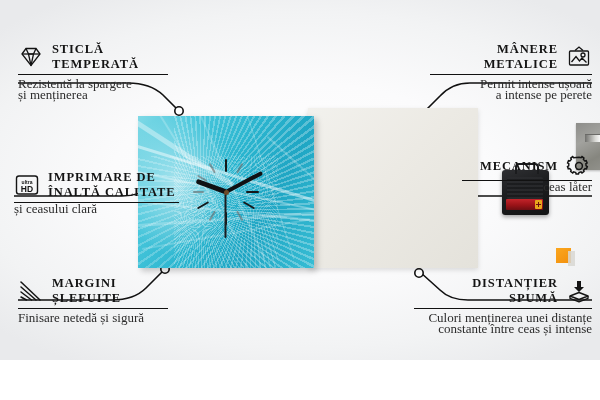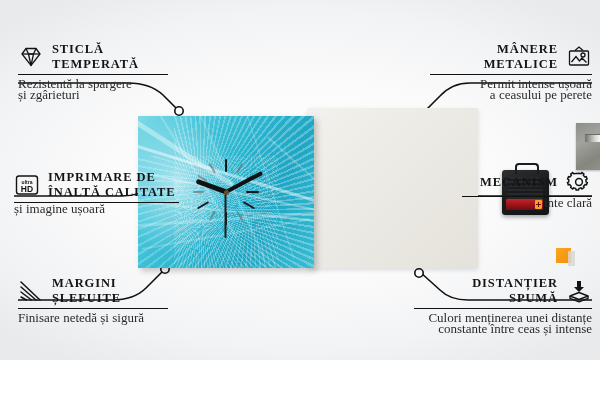--- a/index.html
+++ b/index.html
@@ -244,39 +244,39 @@
             </g>
           </svg>
       </span>
       <div>
         <div class="ttl">STICLĂ</div>
         <div class="ttl">TEMPERATĂ</div>
       </div>
     </div>
     <div class="rule"></div>
     <div class="sub">Rezistentă la spargere</div>
-    <div class="sub" style="margin-top:0">și zgârieturi</div>
+    <div class="sub" style="margin-top:0">și menținerea</div>
   </div>
 
   <div class="callout" style="left:14px;top:170px;width:165px;">
     <div class="head">
       <span class="ico">
         <svg viewBox="0 0 26 24">
           <rect x="2.5" y="3" width="21" height="18" rx="2.5" fill="none" stroke="#141414" stroke-width="1.4"></rect>
           <text x="13" y="11" font-family="Liberation Sans, sans-serif" font-size="5" font-weight="bold" fill="#141414" text-anchor="middle">ultra</text>
           <text x="13" y="18.5" font-family="Liberation Sans, sans-serif" font-size="8.5" font-weight="bold" fill="#141414" text-anchor="middle">HD</text>
         </svg>
       </span>
       <div>
         <div class="ttl">IMPRIMARE DE</div>
         <div class="ttl">ÎNALTĂ CALITATE</div>
       </div>
     </div>
     <div class="rule"></div>
-    <div class="sub" style="margin-top:0">și imagine ușoară</div>
+    <div class="sub" style="margin-top:0">și ceasului clară</div>
   </div>
 
   <div class="callout" style="left:18px;top:276px;width:150px;">
     <div class="head">
       <span class="ico">
         <svg viewBox="0 0 26 24">
             <g stroke="#141414" stroke-width="1.5" stroke-linecap="round">
           <path d="M3 3 L22 21"></path>
               <path d="M3 8 L18 21"></path>
               <path d="M3 13 L13.5 21"></path>
@@ -305,39 +305,39 @@
           <path d="M9 5.5 L13 2 L17 5.5"></path>
           <rect x="3.5" y="6" width="19" height="14" rx="1"></rect>
           <path d="M5.5 17 L10 11.5 L13.5 16 L16 13 L20.5 17.5"></path>
           <circle cx="17" cy="10" r="2"></circle>
             </g>
           </svg>
       </span>
     </div>
     <div class="rule"></div>
     <div class="sub txt-r">Permit intense ușoară</div>
-    <div class="sub txt-r" style="margin-top:0">a ceasului pe perete</div>
-  </div>
-
-  <div class="callout" style="left:462px;top:170px;width:130px;">
+    <div class="sub txt-r" style="margin-top:0">a intense pe perete</div>
+  </div>
+
+  <div class="callout" style="left:462px;top:154px;width:130px;">
     <div class="head right">
       <div class="txt-r">
         <div class="ttl">MECANISM</div>
       </div>
       <span class="ico">
         <svg viewBox="0 0 26 24">
             <g fill="none" stroke="#141414" stroke-width="1.5">
           <path d="M13 3.2 l2.1 .5 .9 -1.1 1.9 1.5 -.5 1.3 1.4 1.6 1.4 -.3 .9 2.2 -1.2 .8 .2 2.1 1.2 .7 -.8 2.3 -1.4 -.2 -1.5 1.5 .4 1.4 -2 1.4 -1 -1 -2 .6 -.5 1.4 -2.4 0 -.4 -1.4 -2 -.6 -1 1 -2 -1.4 .4 -1.4 -1.4 -1.5 -1.4 .2 -.8 -2.3 1.2 -.7 .1 -2.1 -1.2 -.8 .9 -2.2 1.4 .3 1.4 -1.6 -.5 -1.3 1.9 -1.5 .9 1.1 z"></path>
           <circle cx="13" cy="12" r="3.4"></circle>
             </g>
           </svg>
       </span>
     </div>
     <div class="rule"></div>
-    <div class="sub txt-r" style="margin-top:0">inte clară</div>
+    <div class="sub txt-r" style="margin-top:0">ceas låter</div>
   </div>
 
   <div class="callout" style="left:414px;top:276px;width:178px;">
     <div class="head right">
       <div class="txt-r">
         <div class="ttl">DISTANȚIER</div>
         <div class="ttl">SPUMĂ</div>
       </div>
       <span class="ico">
         <svg viewBox="0 0 26 24">

